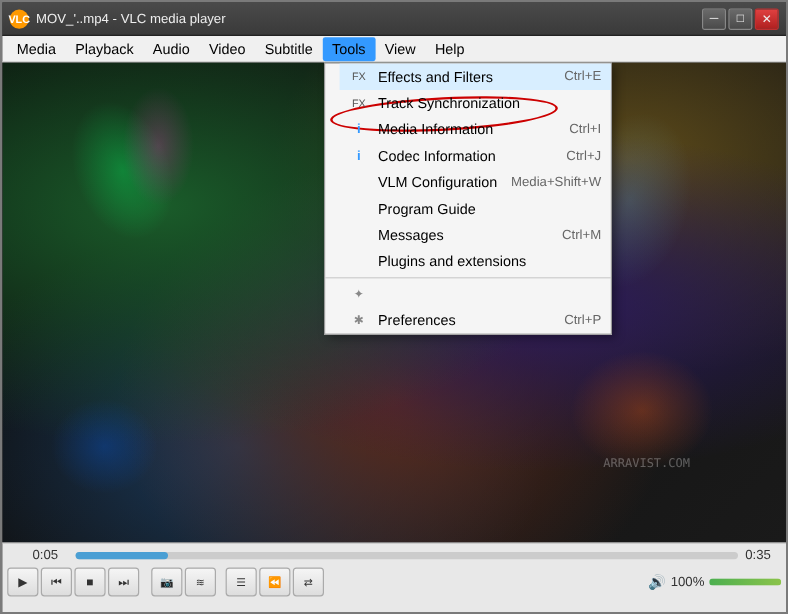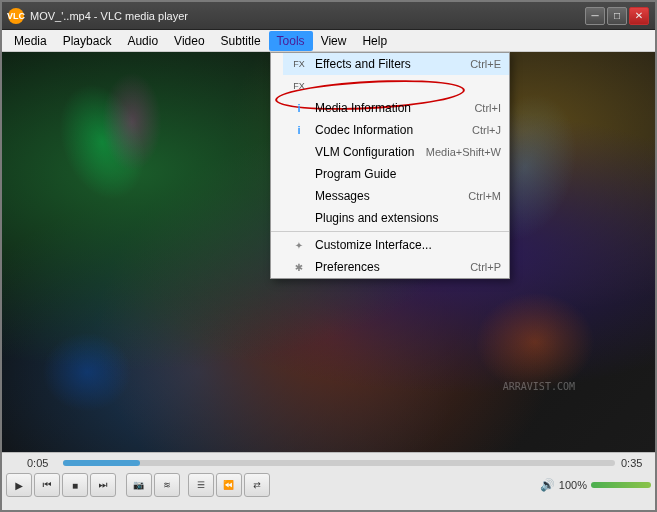--- a/index.html
+++ b/index.html
@@ -96,21 +96,21 @@
       align-items: center;
     }
 
     .menu-item:hover, .menu-item.active {
       background: #3399ff;
       color: #fff;
     }
 
     .menu-item.active {
       background: #3399ff;
-      color: #4c1d95;
+      color: #000000;
     }
 
     
     .video-area {
       flex: 1;
       background: #000;
       position: relative;
       overflow: hidden;
     }
 
@@ -375,20 +375,21 @@
       <div class="dropdown-item highlighted" style="background:#d8eeff;">
         <span class="item-icon" style="font-size:9px;color:#555;">FX</span>
         <span>Effects and Filters</span>
         <span class="shortcut">Ctrl+E</span>
 
         <div class="red-circle"></div>
       </div>
 
       <div class="dropdown-item">
         <span class="item-icon" style="font-size:9px;color:#555;">FX</span>
+        <span>Track Synchronization</span>
         <span class="shortcut"></span>
       </div>
 
       <div class="dropdown-item">
         <span class="item-icon" style="font-size:11px;color:#3399ff;font-weight:bold;">i</span>
         <span>Media Information</span>
         <span class="shortcut">Ctrl+I</span>
       </div>
 
       <div class="dropdown-item">
@@ -418,21 +419,20 @@
       <div class="dropdown-item">
         <span class="item-icon"></span>
         <span>Plugins and extensions</span>
         <span class="shortcut"></span>
       </div>
 
       <div class="dropdown-separator"></div>
 
       <div class="dropdown-item">
         <span class="item-icon" style="font-size:10px;color:#888;">✦</span>
-        <span>Customize Interface...</span>
         <span class="shortcut"></span>
       </div>
 
       <div class="dropdown-item">
         <span class="item-icon" style="font-size:10px;color:#888;">✱</span>
         <span>Preferences</span>
         <span class="shortcut">Ctrl+P</span>
       </div>
     </div>
   </div>

